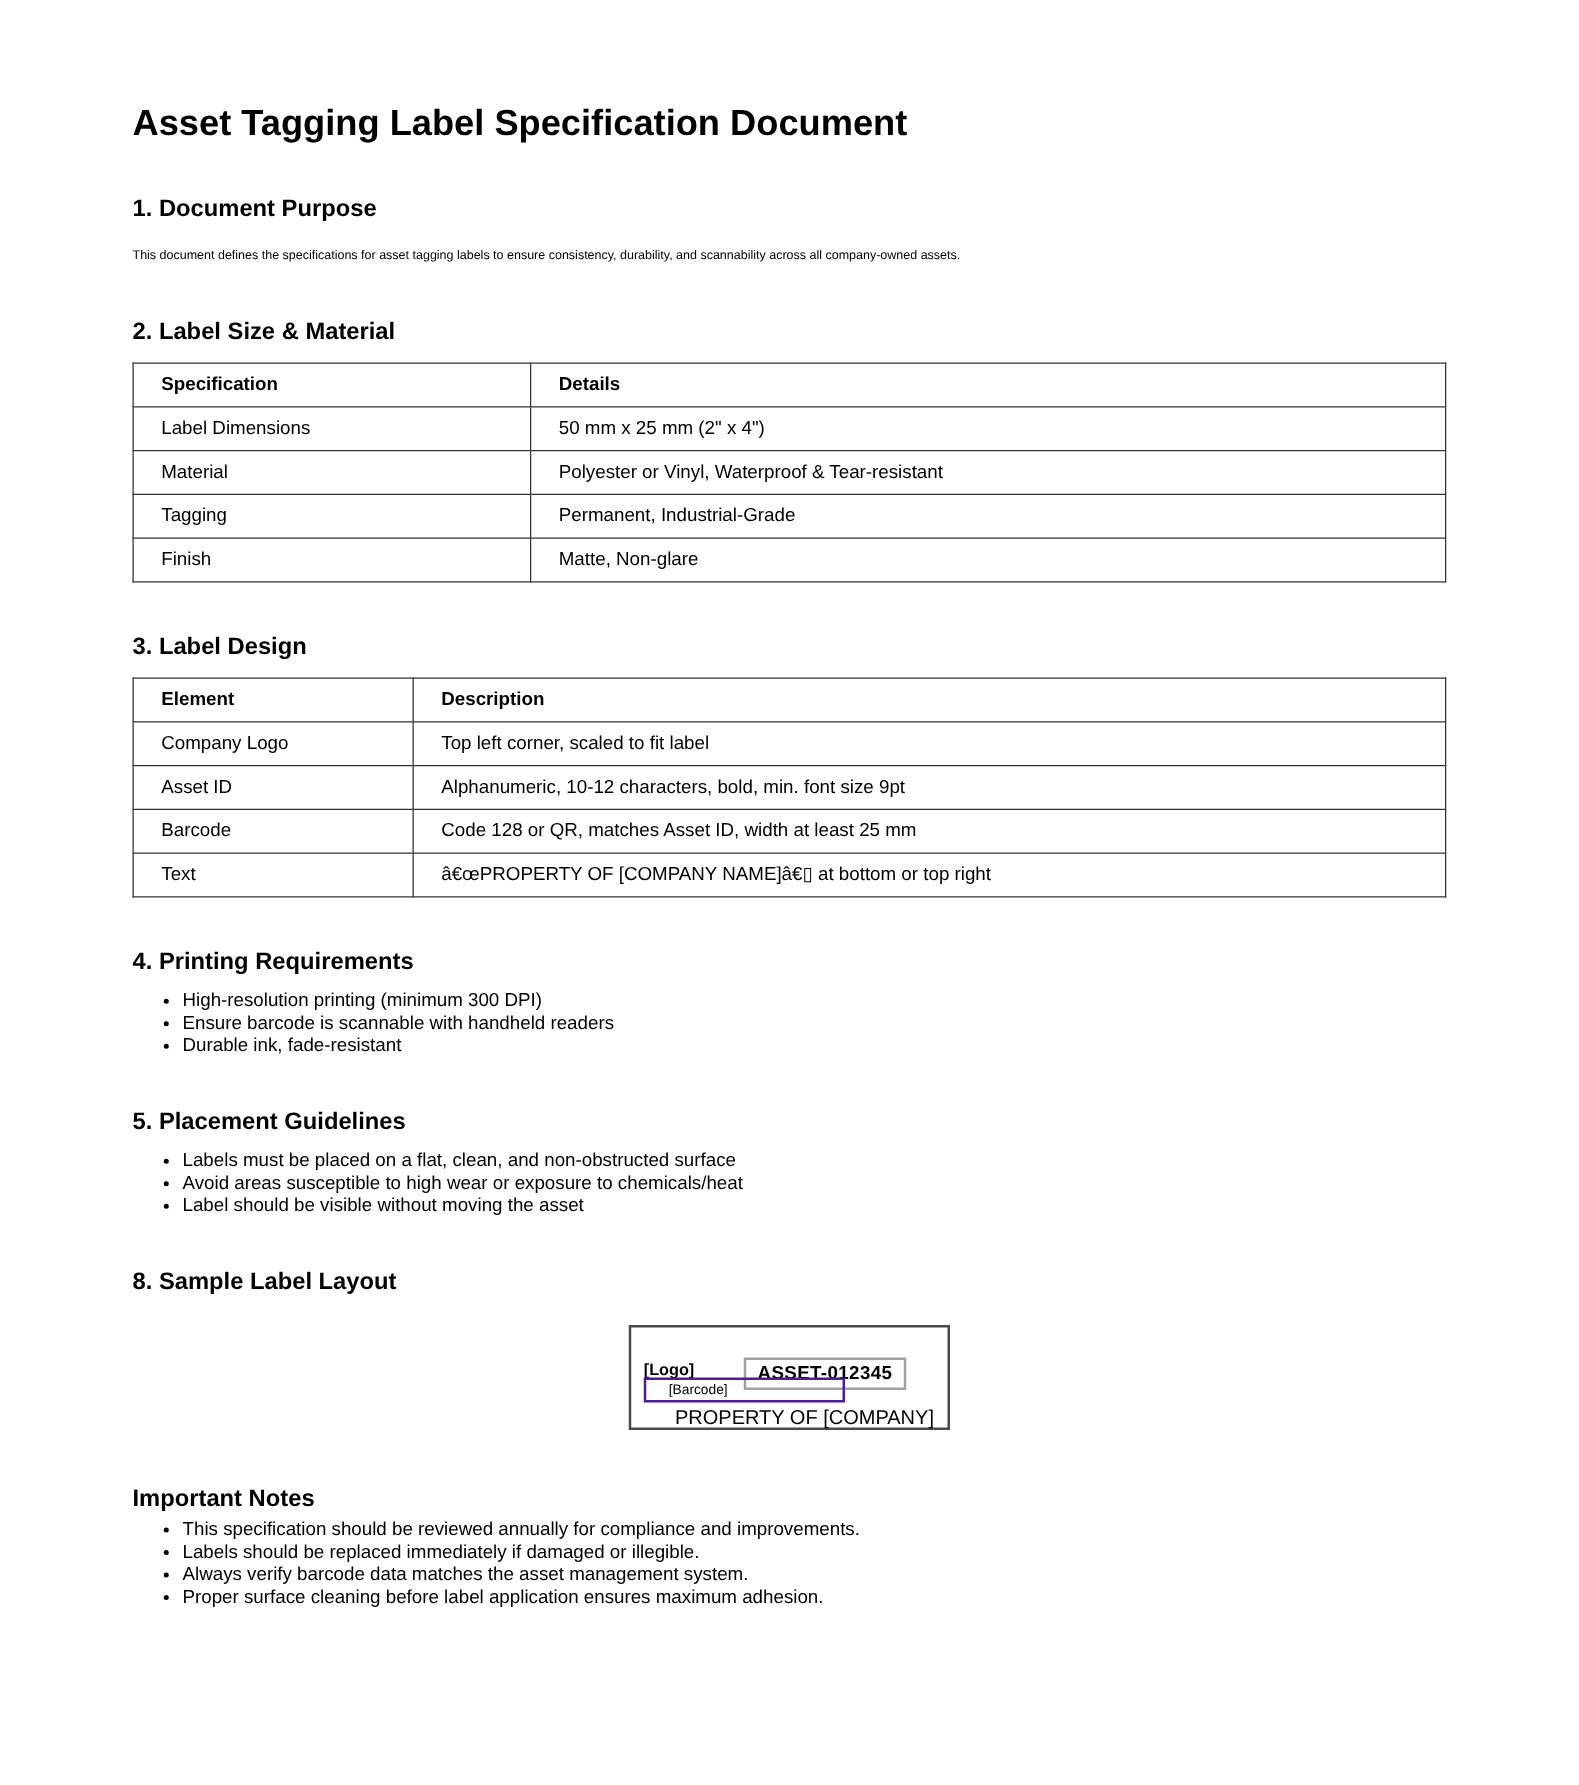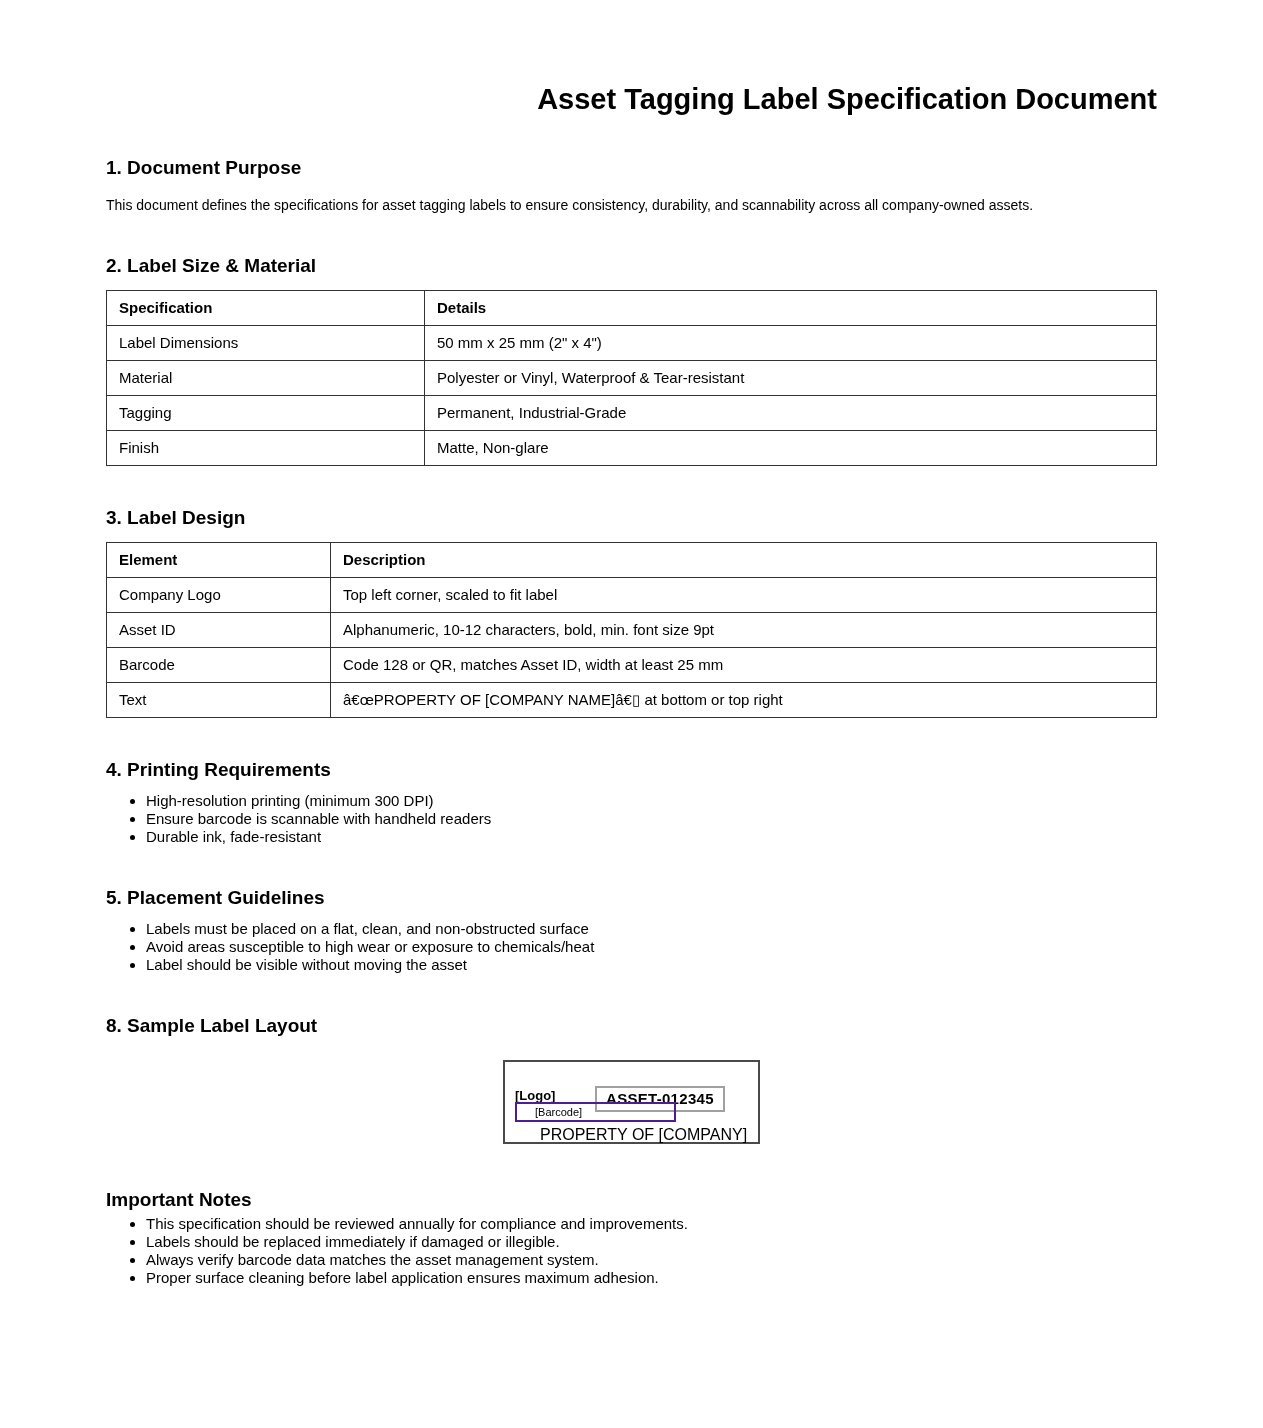--- a/index.html
+++ b/index.html
@@ -16,44 +16,43 @@
     overflow: hidden;
   }
   .content {
     padding: 82px 106px 0 106px;
   }
   h1.doc-title {
     font-size: 29px;
     line-height: 34px;
     margin: 0;
     font-weight: bold;
-    text-align: right;
   }
   h2.sec-heading {
     font-size: 19px;
     line-height: 24px;
     margin: 40px 0 0 0;
     font-weight: bold;
   }
   h2.notes-heading { margin-top: 44px; }
   p.body-text {
-    font-size: 14px;
+    font-size: 10px;
     line-height: 18px;
     margin: 16px 0 0 0;
   }
   table.spec-table {
     border-collapse: collapse;
     width: 100%;
     margin: 12px 0 0 0;
     font-size: 15px;
   }
   table.spec-table th,
   table.spec-table td {
     border: 1px solid #333;
-    padding: 8px 12px;
+    padding: 8px 22px;
     text-align: left;
     line-height: 18px;
     vertical-align: middle;
   }
   table.spec-table th { font-weight: bold; }
   table.t-size col.c1 { width: 318px; }
   table.t-design col.c1 { width: 224px; }
   ul.bullets {
     margin: 10px 0 0 0;
     padding: 0 0 0 40px;

